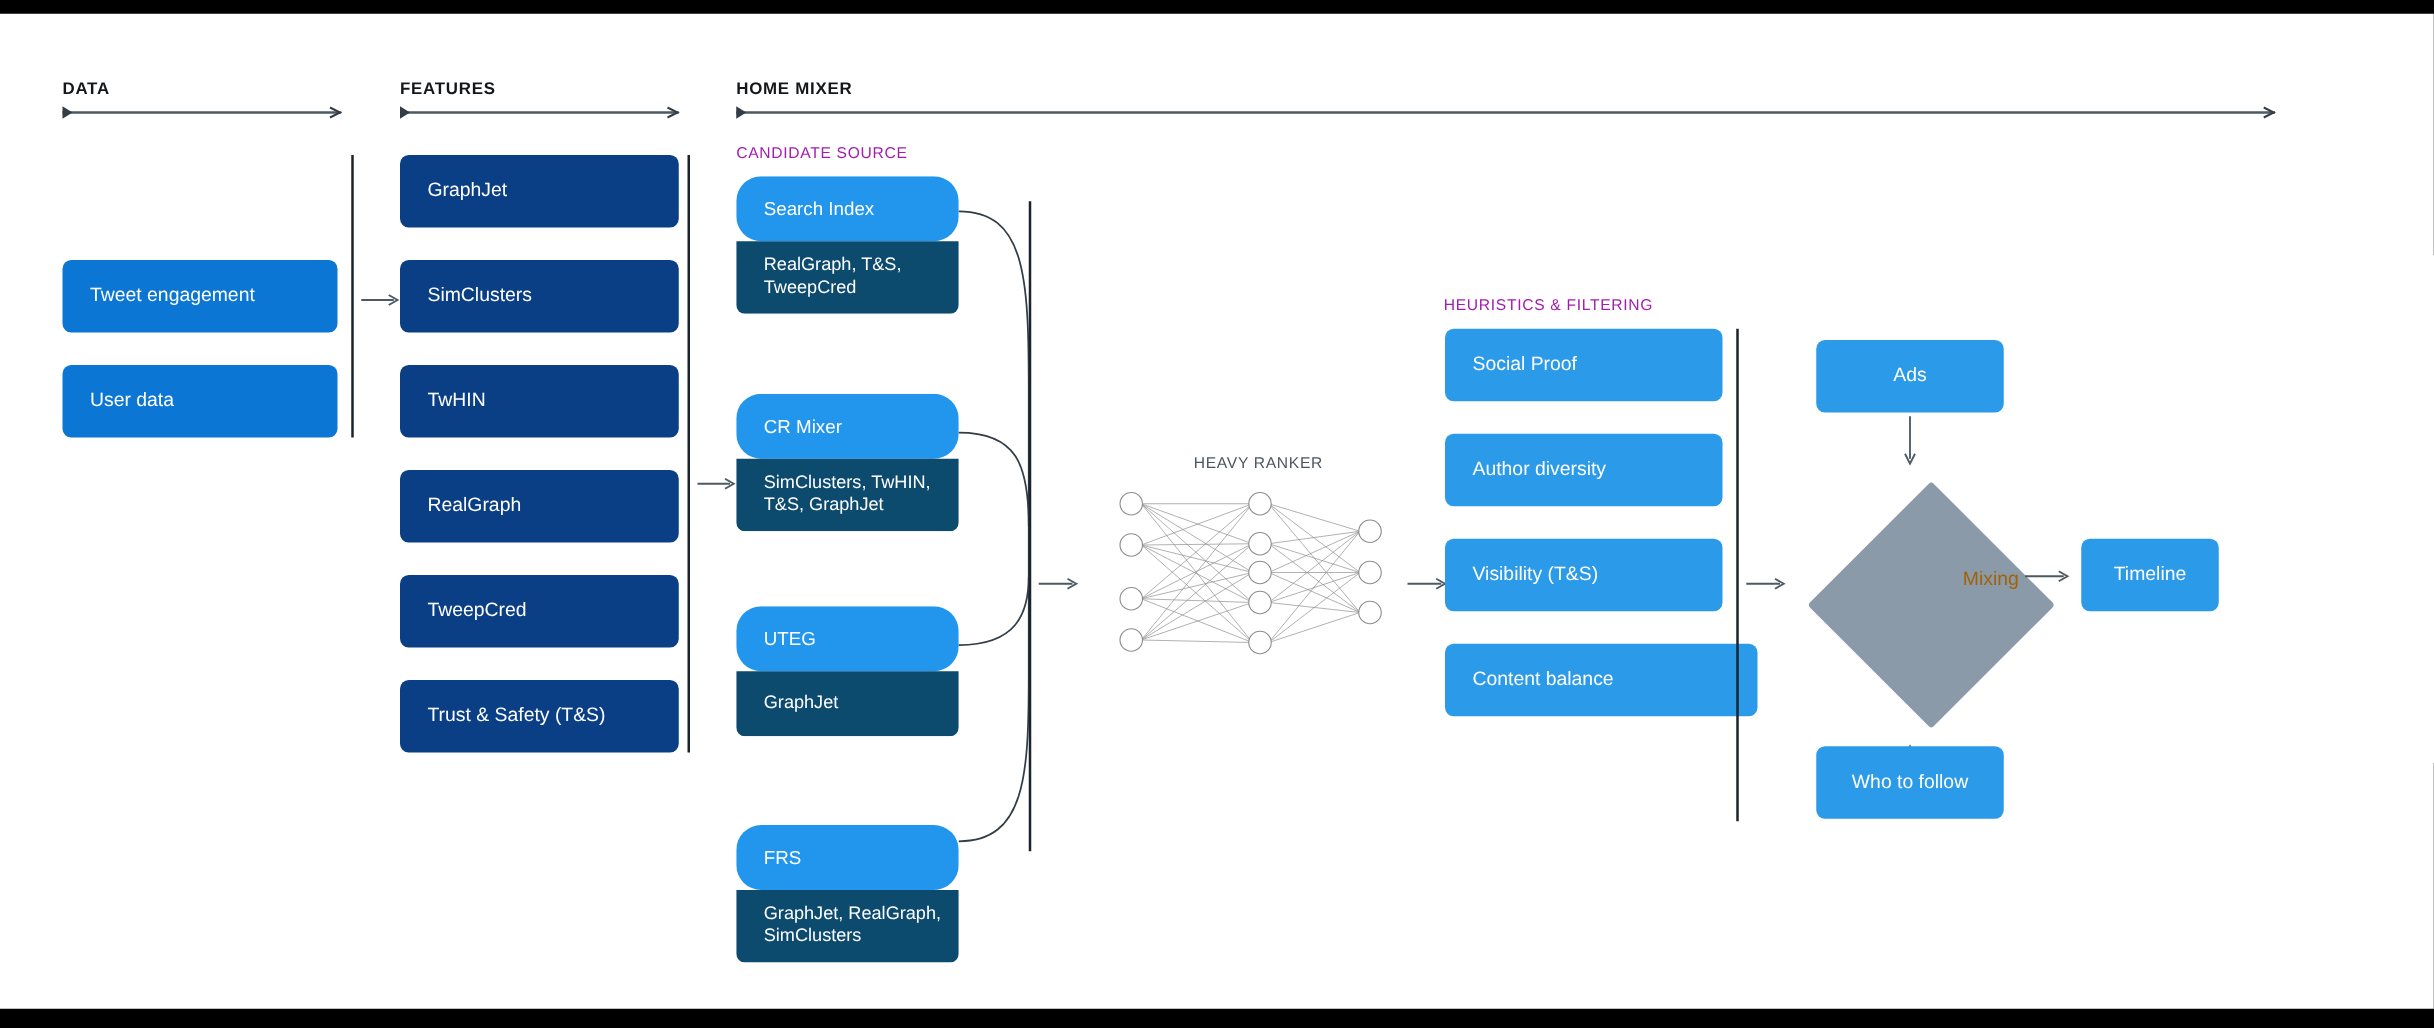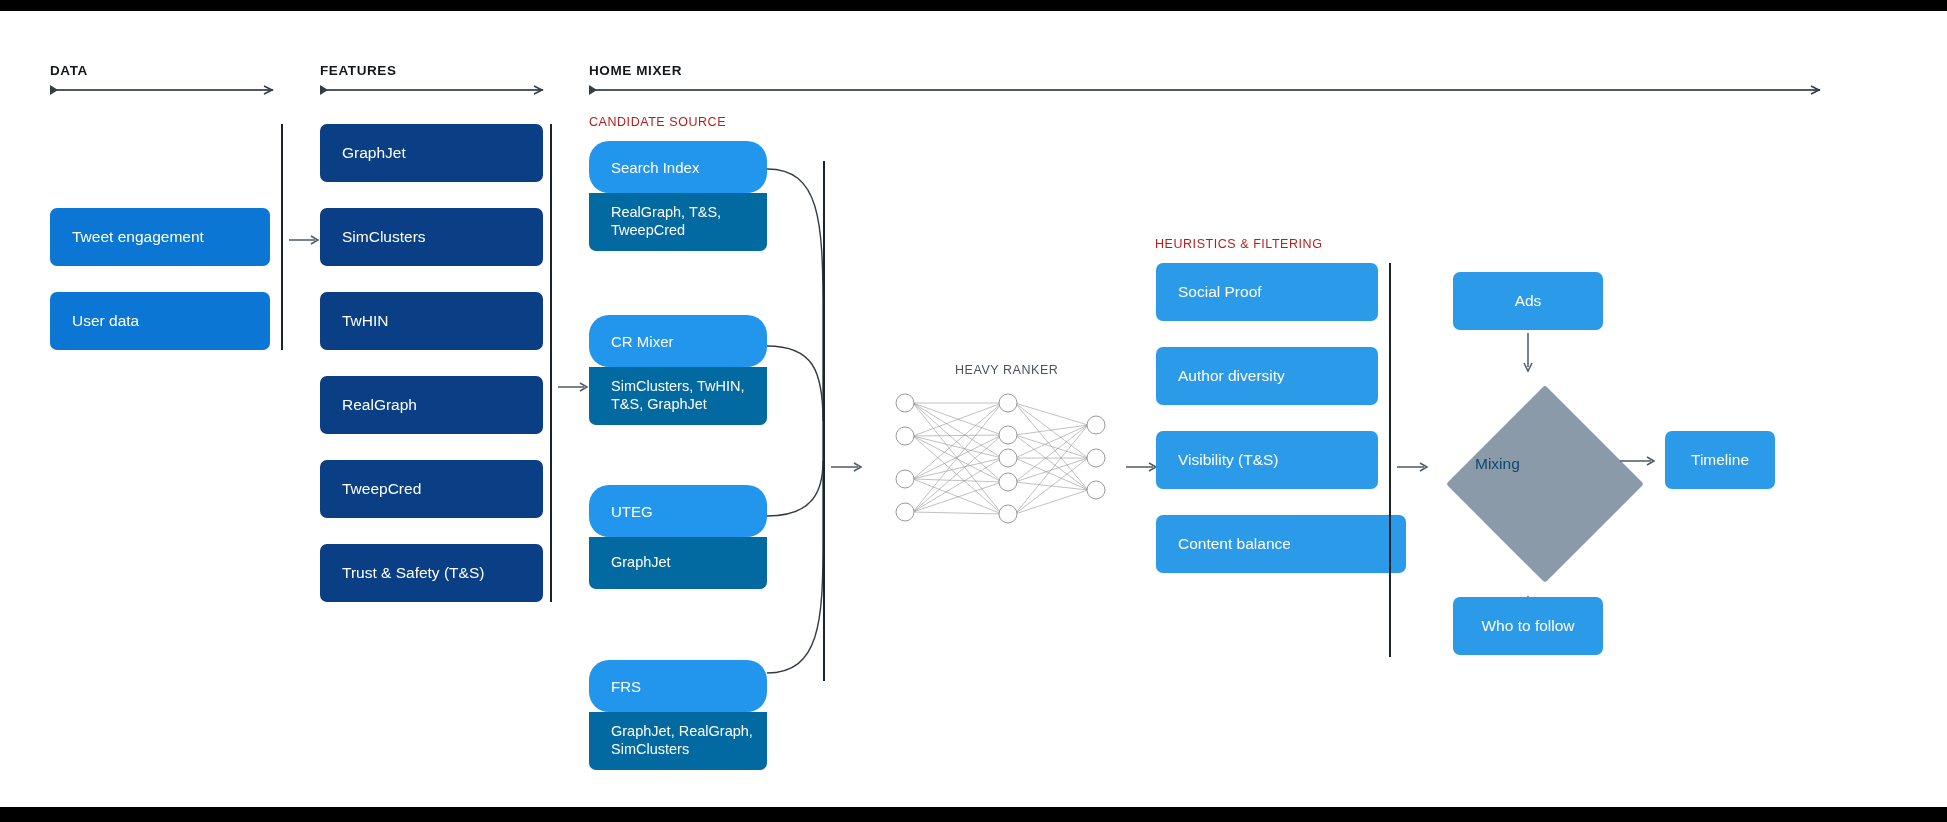--- a/index.html
+++ b/index.html
@@ -61,21 +61,21 @@
   .axis .end {
     position: absolute;
     right: -1px; top: -0.5px;
     width: 11px; height: 11px;
   }
 
   .sub-label {
     position: absolute;
     font-size: 12.5px;
     letter-spacing: 0.55px;
-    color: #b91c1c;
+    color: #a21caf;
     white-space: nowrap;
   }
 
   
   .vsep {
     position: absolute;
     width: 1.5px;
     background: #1b242c;
   }
 
@@ -106,21 +106,21 @@
     background: #2196ec;
     color: #fff;
     font-size: 15px;
     display: flex;
     align-items: center;
     padding-left: 22px;
     box-sizing: border-box;
     border-radius: 20px;
   }
   .cand .body {
-    background: #0369a1;
+    background: #0c4a6e;
     color: #fff;
     font-size: 14.5px;
     line-height: 1.22;
     display: flex;
     align-items: center;
     padding-left: 22px;
     padding-right: 10px;
     box-sizing: border-box;
     white-space: pre-line;
   }
@@ -137,23 +137,23 @@
 
   
   .diamond {
     position: absolute;
     background: #8b9aa8;
     transform: rotate(45deg);
     border-radius: 3px;
   }
   .diamond-label {
     position: absolute;
-    color: #0c4a6e;
+    color: #a16207;
     font-size: 15.5px;
-    text-align: left;
+    text-align: right;
     white-space: nowrap;
   }
 
   
   .nn { position: absolute; }
   .nn-title {
     position: absolute;
     font-size: 12.5px;
     letter-spacing: 0.55px;
     color: #4a5560;

